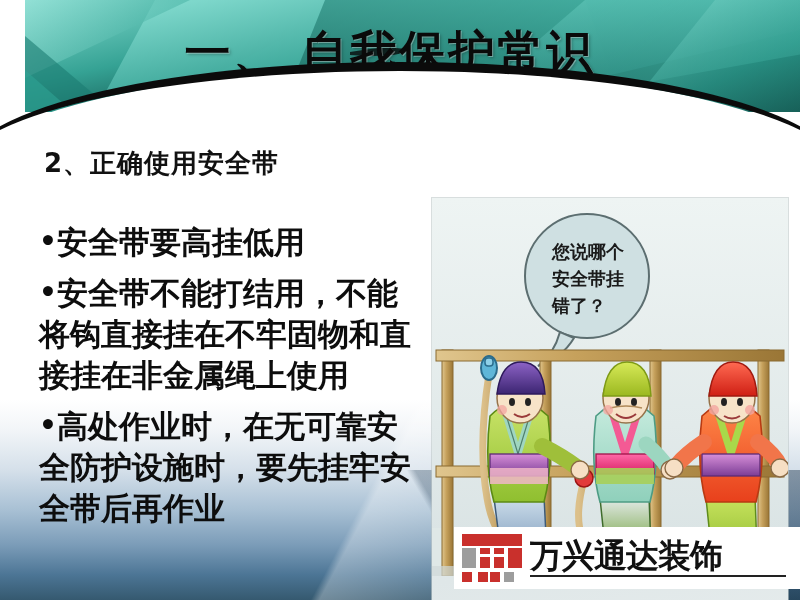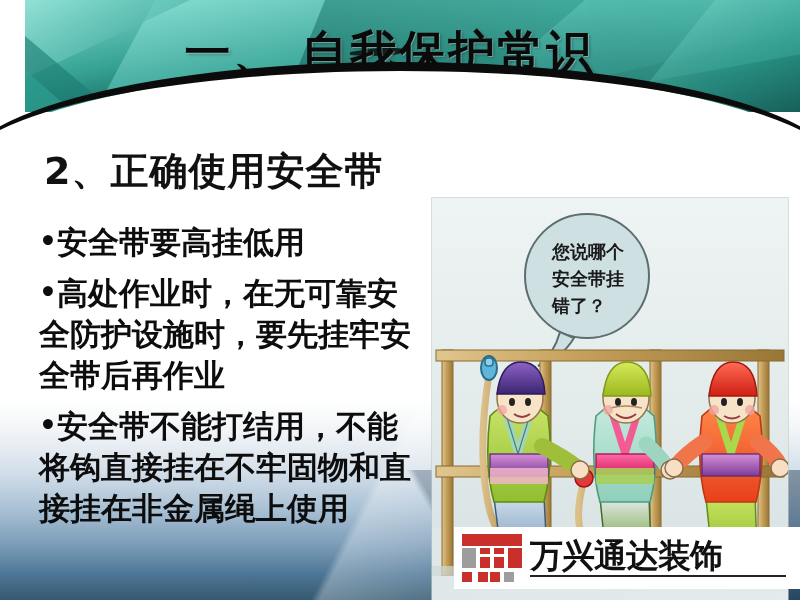--- a/index.html
+++ b/index.html
@@ -97,21 +97,21 @@
     background: #ffffff;
     pointer-events: none;
   }
 
   
   .subtitle {
     position: absolute;
     left: 44px;
     top: 146px;
     font-family: "DejaVu Sans", "Liberation Sans", sans-serif;
-    font-size: 38px;
+    font-size: 26px;
     font-weight: bold;
     color: #111111;
     letter-spacing: 1px;
     white-space: nowrap;
   }
 
   
   .bullets {
     position: absolute;
     left: 30px;
@@ -254,24 +254,24 @@
   <div class="header-arc-mask"></div>
   <div class="header-arc"></div>
 
   <div class="subtitle">2、正确使用安全带</div>
 
   <div class="bullets">
     <p class="bullet-para">
       <span class="bullet-dot">•</span><span>安全带要高挂低用</span>
     </p>
     <p class="bullet-para">
-      <span class="bullet-dot">•</span><span>高处作业时，在无可靠安全防护设施时，要先挂牢安全带后再作业</span>
+      <span class="bullet-dot">•</span><span>安全带不能打结用，不能将钩直接挂在不牢固物和直接挂在非金属绳上使用</span>
     </p>
     <p class="bullet-para">
-      <span class="bullet-dot">•</span><span>安全带不能打结用，不能将钩直接挂在不牢固物和直接挂在非金属绳上使用</span>
+      <span class="bullet-dot">•</span><span>高处作业时，在无可靠安全防护设施时，要先挂牢安全带后再作业</span>
     </p>
   </div>
 
   <div class="cartoon">
     <svg width="356" height="378" viewBox="0 0 356 378">
       <defs>
         <linearGradient id="skyG" x1="0" y1="0" x2="0" y2="1">
           <stop offset="0%" stop-color="#eef4f3"></stop>
           <stop offset="60%" stop-color="#e2eaea"></stop>
           <stop offset="100%" stop-color="#d8e2e3"></stop>

